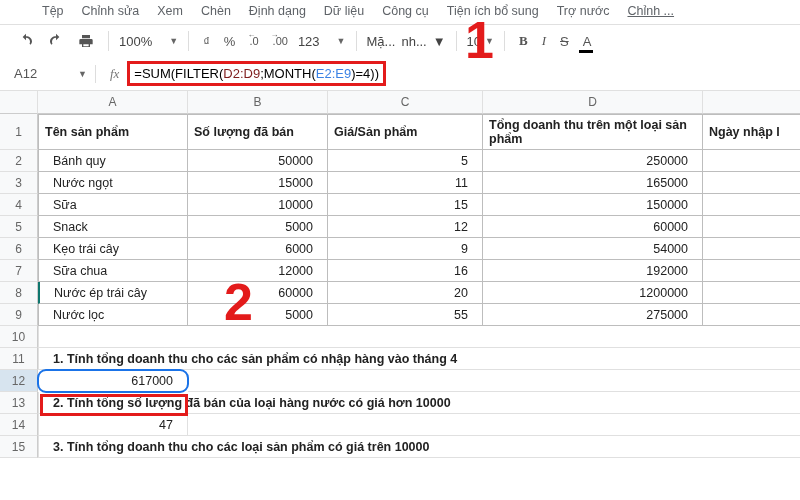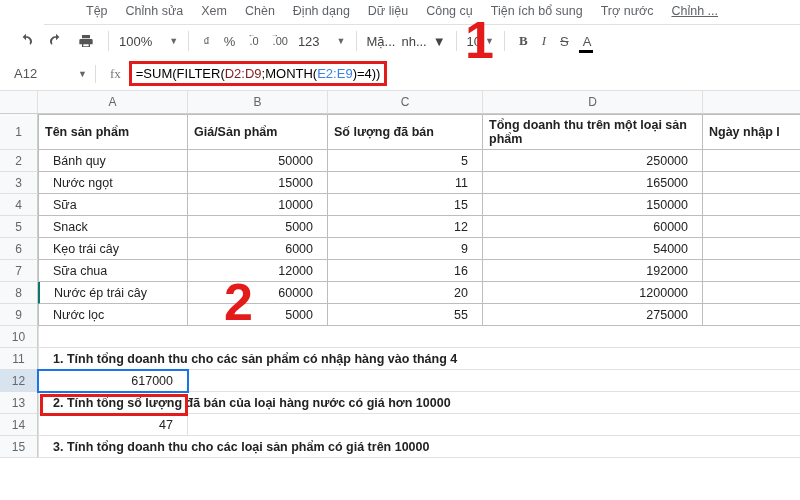--- a/index.html
+++ b/index.html
@@ -1,51 +1,51 @@
 <!DOCTYPE html>
 <html><head>
 <meta charset="utf-8">
 <style>
   * { box-sizing: border-box; margin: 0; padding: 0; font-family: Arial, sans-serif; }
   body { background: #fff; width: 800px; height: 500px; overflow: hidden; position: relative; }
-  .menubar { display: flex; gap: 18px; padding: 4px 20px 6px 42px; font-size: 12.5px; color: #5f6368; border-bottom: 1px solid #e0e0e0; margin-left: 44px; }
+  .menubar { display: flex; gap: 18px; padding: 4px 20px 6px 42px; font-size: 12.5px; color: #5f6368; border-bottom: 1px solid #e0e0e0; }
   .menubar span { cursor: pointer; }
   .toolbar { display: flex; align-items: center; gap: 6px; padding: 6px 14px; font-size: 13px; color: #444; position: relative; }
   .toolbar .sep { width: 1px; height: 20px; background: #ddd; margin: 0 4px; }
   .tbtn { padding: 2px 4px; color: #555; display: inline-flex; align-items: center; }
   .tbtn svg { width: 16px; height: 16px; }
   .zoom { display: inline-flex; align-items: center; gap: 17px; }
   .zoom .tri { font-size: 9px; color: #666; }
   .fsize { display: inline-flex; align-items: center; gap: 4px; }
   .fsize .tri { font-size: 9px; color: #666; }
   .fmtb { font-weight: bold; font-family: Georgia, serif; }
   .fmti { font-style: italic; font-family: Georgia, serif; }
   .fmts { text-decoration: line-through; }
   .fmtA { position: relative; }
   .fmtA::after { content: ""; display: block; position: absolute; left: 0; right: 2px; bottom: -2px; height: 3px; background: #000; }
   .namebox-row { display: flex; align-items: center; padding: 4px 10px; gap: 8px; font-size: 13px; border-bottom: 1px solid #e0e0e0; }
   .namebox { width: 60px; padding: 2px 4px; border: none; color: #555; }
   .nametri { font-size: 9px; color: #666; }
-  .fx { font-family: Georgia, serif; color: #777; font-size: 13px; padding-left: 6px; }
+  .fx { font-style: italic; font-family: Georgia, serif; color: #777; font-size: 13px; padding-left: 6px; }
   .formula-wrap { position: relative; padding: 2px 4px; font-size: 13px; border: 3px solid #e31b1b; }
   .formula-wrap .f1 { color: #000000; }
   .formula-wrap .ref1 { color: #7f1d1d; }
   .formula-wrap .ref2 { color: #3b82e4; }
   .grid { display: grid; grid-template-columns: 38px 150px 140px 155px 220px 120px; font-size: 12.5px; color: #222; }
   .colhead { background: #f8f9fa; border-right: 1px solid #e0e0e0; border-bottom: 1px solid #ccc; text-align: center; color: #666; font-size: 12px; padding: 4px 0; }
   .rowhead { background: #f8f9fa; border-right: 1px solid #ccc; border-bottom: 1px solid #e0e0e0; text-align: center; color: #666; font-size: 12px; display: flex; align-items: center; justify-content: center; }
   .rowhead.selhead { background: #d7e4ef; }
   .cell { border-right: 1px solid #e0e0e0; border-bottom: 1px solid #e0e0e0; padding: 3px 14px; min-height: 22px; display: flex; align-items: center; }
   .cellhdr { border: 1px solid #bdbdbd; border-left: none; font-weight: bold; padding: 3px 6px; display: flex; align-items: center; }
   .celldat { border: 1px solid #bdbdbd; border-left: none; border-top: none; }
   .txtright { justify-content: flex-end; }
   .bold { font-weight: bold; }
   .span5 { grid-column: 2 / span 5; }
   .span4 { grid-column: 3 / span 4; }
-  .selcell { outline: 2px solid #1a73e8; outline-offset: -1px; position: relative; }
+  .selcell { outline: 2px solid #1a73e8; outline-offset: -1px; position: relative; border-radius: 8px; }
   .annot { position: absolute; color: #e31b1b; font-weight: bold; font-size: 52px; font-family: Arial, sans-serif; pointer-events: none; }
   .redbox { position: absolute; border: 3px solid #e31b1b; pointer-events: none; }
 </style>
 </head>
 <body>
 
 <div class="menubar">
   <span>Tệp</span>
   <span>Chỉnh sửa</span>
   <span>Xem</span>
@@ -126,22 +126,22 @@
 
   <div class="colhead"></div>
   <div class="colhead">A</div>
   <div class="colhead">B</div>
   <div class="colhead">C</div>
   <div class="colhead">D</div>
   <div class="colhead"></div>
 
   <div class="rowhead">1</div>
   <div class="cellhdr" style="border-left:1px solid #bdbdbd;">Tên sản phẩm</div>
+  <div class="cellhdr">Số lượng đã bán</div>
   <div class="cellhdr">Giá/Sản phẩm</div>
-  <div class="cellhdr">Số lượng đã bán</div>
   <div class="cellhdr">Tổng doanh thu trên một loại sản phẩm</div>
   <div class="cellhdr">Ngày nhập l</div>
 
   <div class="rowhead">2</div>
   <div class="cell celldat" style="border-left:1px solid #bdbdbd;">Bánh quy</div>
   <div class="cell celldat txtright">50000</div>
   <div class="cell celldat txtright">5</div>
   <div class="cell celldat txtright">250000</div>
   <div class="cell celldat"></div>
 

